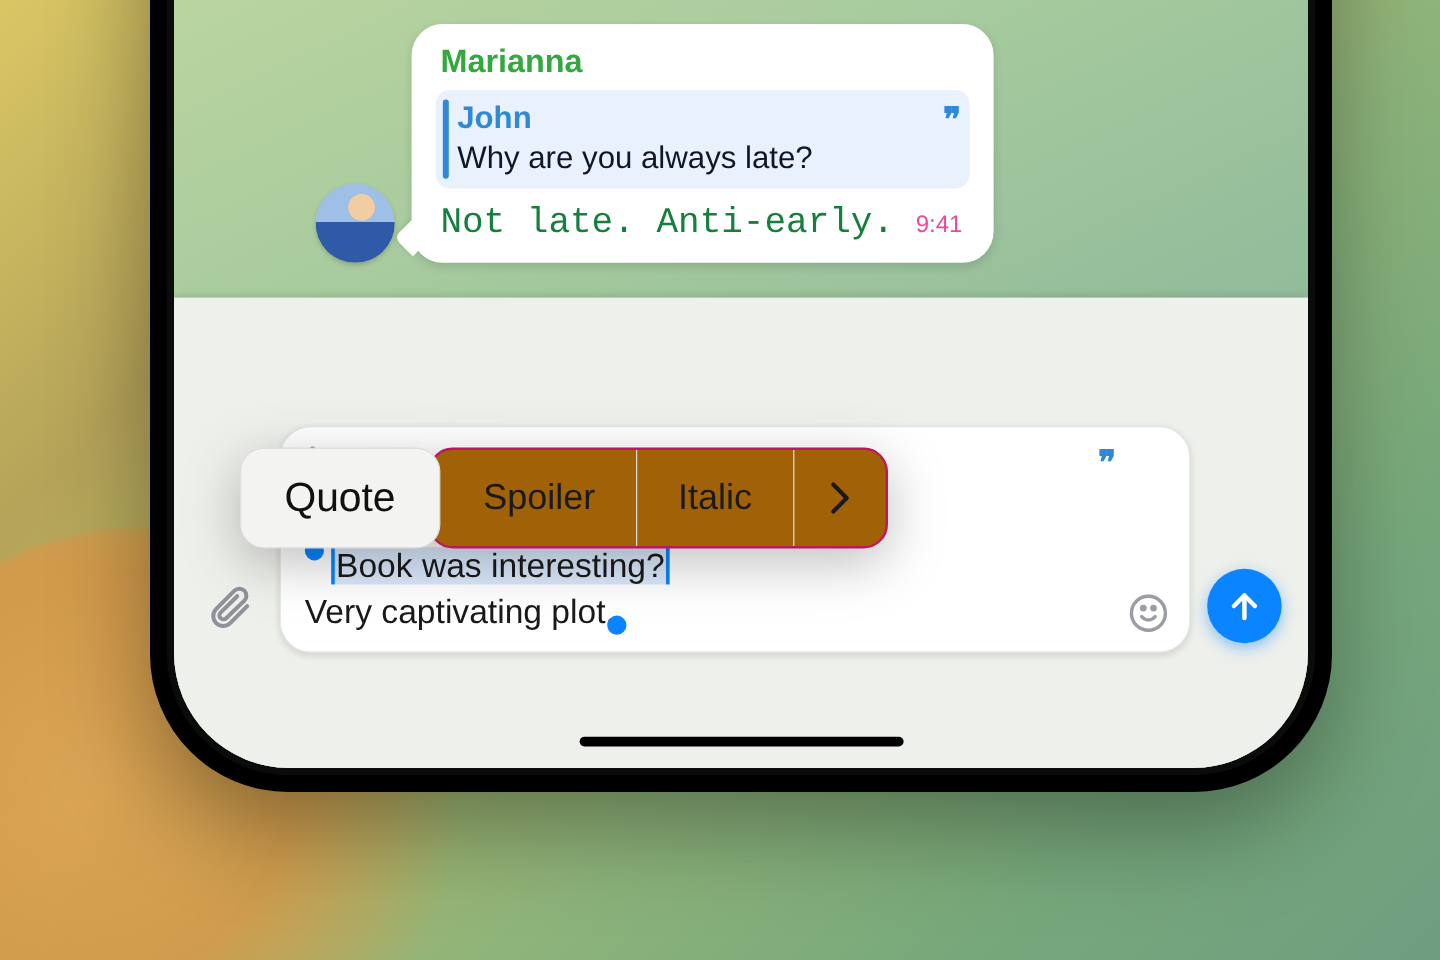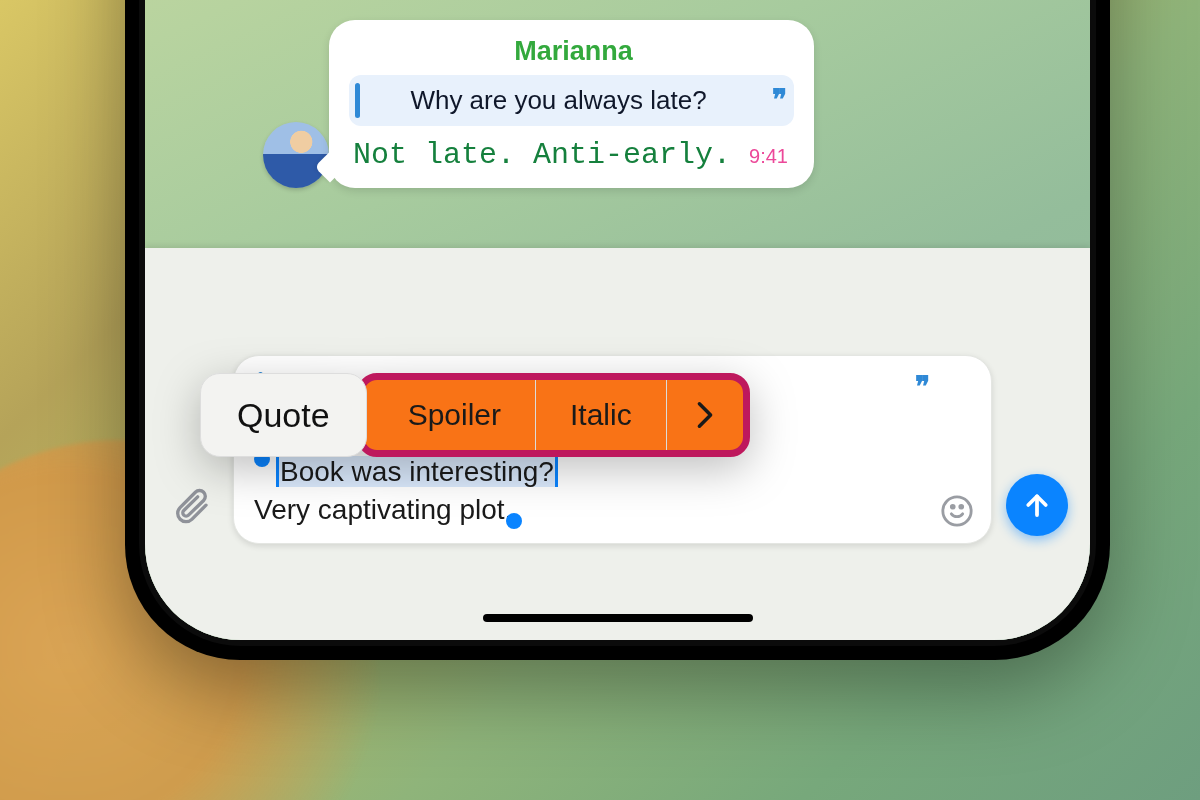--- a/index.html
+++ b/index.html
@@ -38,21 +38,21 @@
     background:
       radial-gradient(circle at 82% 22%, rgba(0,0,0,.5) 0 2px, transparent 3px),
       radial-gradient(circle at 88% 30%, rgba(0,0,0,.5) 0 2px, transparent 3px),
       radial-gradient(circle at 70% 12%, rgba(0,0,0,.5) 0 2px, transparent 3px),
       radial-gradient(circle at 60% 35%, rgba(0,0,0,.5) 0 2px, transparent 3px);
   }
 
   
   .msg {
     position: absolute; left: 118px; top: 420px;
-    display: flex; align-items: flex-end;  text-align: center;
+    display: flex; align-items: flex-end; gap: 14px;
   }
   .avatar {
     width: 66px; height: 66px; border-radius: 50%; flex: 0 0 66px;
     background:
       radial-gradient(circle at 58% 30%, #f0cda2 0 18%, transparent 19%),
       linear-gradient(180deg, #9fbfe6 0 48%, #2e5aa8 48% 100%);
     box-shadow: 0 2px 4px rgba(0,0,0,.18);
   }
   .bubble {
     position: relative;
@@ -144,22 +144,22 @@
     position: absolute; left: 55px; top: 773px; height: 84px;
     display: flex; align-items: stretch;
     filter: drop-shadow(0 12px 22px rgba(0,0,0,.25));
   }
   .fmt-primary {
     background: #f3f3f1; border-radius: 20px; display: flex; align-items: center;
     padding: 0 36px; font-size: 34px; color: #111; margin-right: -10px; z-index: 2;
     border: 1px solid #ddd;
   }
   .fmt-rest {
-    background: #f97316; border-radius: 20px; display: flex; align-items: stretch;
-    border: 7px solid #be185d; overflow: hidden;
+    background: #a16207; border-radius: 20px; display: flex; align-items: stretch;
+    border: 2px solid #be185d; overflow: hidden;
   }
   .fmt-item {
     display: flex; align-items: center; padding: 0 34px; font-size: 30px; color: #1a1a1a;
     border-left: 1px solid #dcdcda;
   }
   .fmt-item:first-child { border-left: none; padding-left: 44px; }
   .fmt-more { padding: 0 28px; display: flex; align-items: center; border-left: 1px solid #dcdcda; color: #1a1a1a; }
   .fmt-more svg { width: 20px; height: 28px; }
 </style>
 </head>
@@ -176,20 +176,21 @@
         <div class="chat-doodle"></div>
 
         <div class="msg">
           <div class="avatar"></div>
           <div class="bubble">
             <div class="tail"></div>
             <div class="sender">Marianna</div>
             <div class="reply">
               <div class="bar"></div>
               <span class="qmark-icon">❞</span>
+              <div class="who">John</div>
               <div class="txt">Why are you always late?</div>
             </div>
             <div class="body-row">
               <span class="body-text">Not late. Anti-early.</span>
               <span class="time">9:41</span>
             </div>
           </div>
         </div>
 
         <div class="panel">

